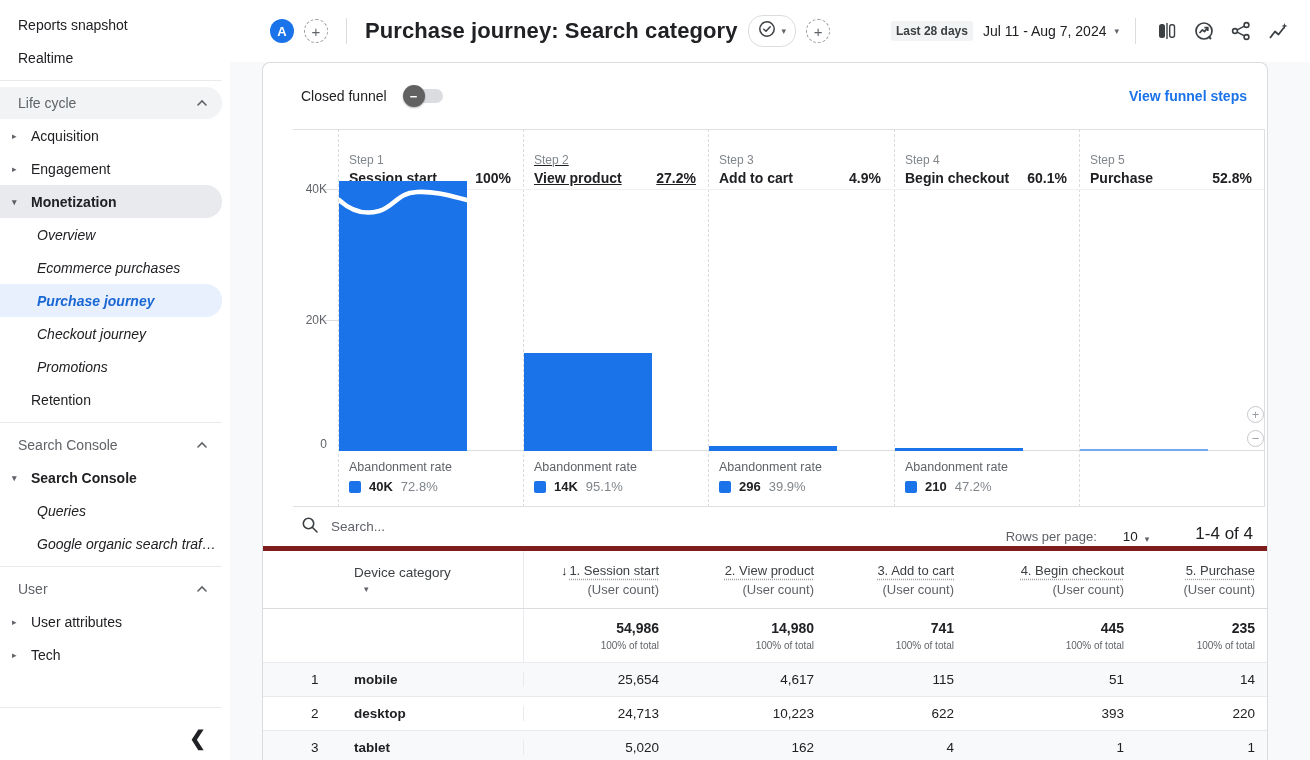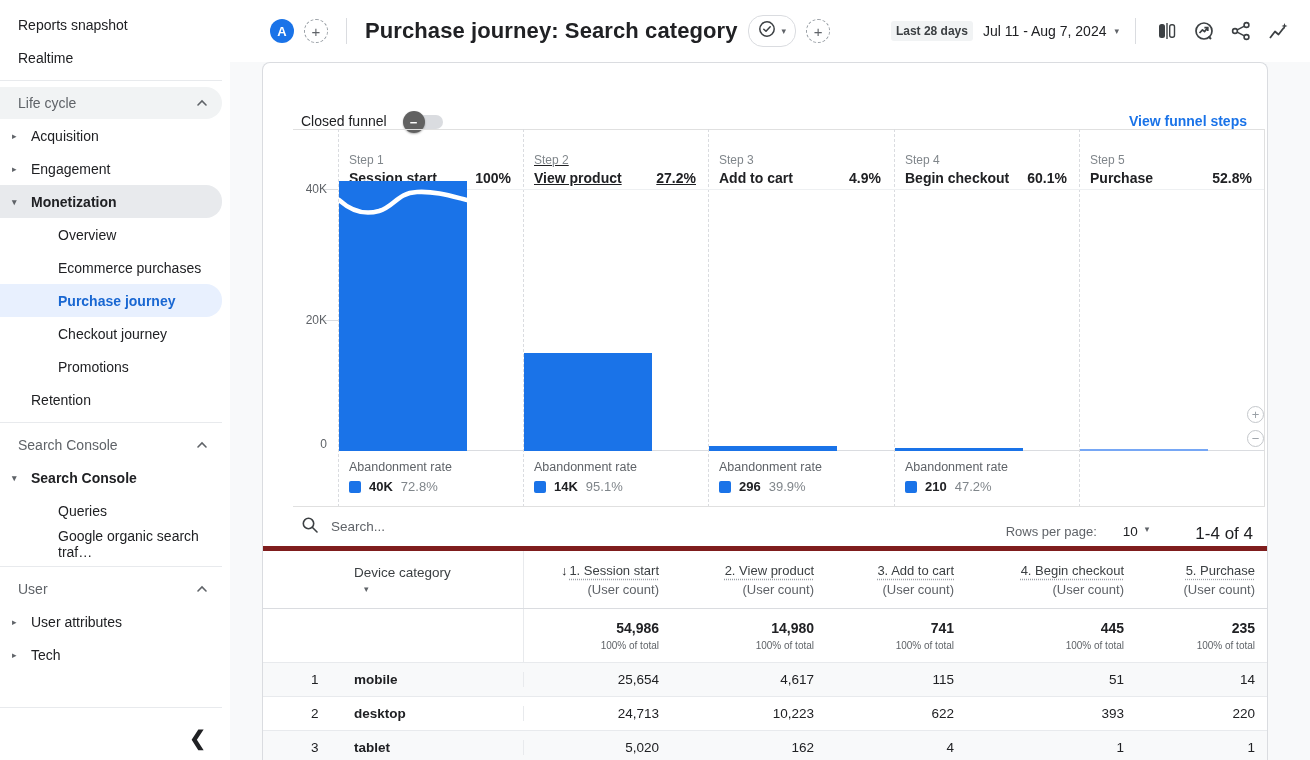--- a/index.html
+++ b/index.html
@@ -8,21 +8,21 @@
   .app { display:flex; width:1310px; height:760px; }
 
   
   .sidebar { width:230px; flex:0 0 230px; background:#fff; padding-top:8px; position:relative; }
   .nav-item { height:33px; display:flex; align-items:center; font-size:14px; color:#202124;
               cursor:pointer; border-radius:0 16px 16px 0; margin-right:8px; position:relative; }
   .nav-item.lvl0 { padding-left:18px; }
   .nav-item.hdr  { padding-left:18px; color:#5f6368; height:32px; justify-content:space-between; padding-right:14px; }
   .nav-item.hdr.hl { background:#f1f3f4; }
   .nav-item.parent { padding-left:31px; }
-  .nav-item.child  { padding-left:58px; }
+  .nav-item.child  { padding-left:37px;font-style:italic; }
   .nav-item.expanded-parent { background:#e8eaed; font-weight:700; }
   .nav-item.active { background:#e8f0fe; color:#1967d2; font-weight:700; }
   .tri { position:absolute; left:12px; font-size:9px; color:#5f6368; }
   .divider { height:1px; background:#e8eaed; margin:6px 0 6px 0; width:222px; }
   .chev svg { display:block; }
   .collapse-row { position:absolute; bottom:10px; right:24px; }
   .collapse-btn { font-size:20px; color:#202124; cursor:pointer; font-weight:700; }
   .sidebar-bottom-divider { position:absolute; bottom:52px; left:0; width:222px; height:1px; background:#e8eaed; }
 
   
@@ -42,21 +42,21 @@
   .range-value { font-size:14px; color:#202124; margin-left:10px; }
   .range-caret { font-size:9px; color:#5f6368; margin-left:8px; }
   .icon-btn { width:24px; height:24px; margin-left:13px; cursor:pointer; display:flex; align-items:center; justify-content:center; }
   .topbar-right .vbar { margin:0 6px 0 16px; }
 
   
   .content { flex:1; background:#f8f9fa; padding:0 42px 0 32px; }
   .card { background:#fff; border:1px solid #dadce0; border-bottom:none; border-radius:8px 8px 0 0;
           width:1006px; height:720px; position:relative; }
 
-  .card-toolbar { height:66px; display:flex; align-items:flex-end; padding:0 20px 0 38px; }
+  .card-toolbar { height:66px; display:flex; align-items:center; padding:0 20px 0 38px; }
   .cf-label { font-size:14px; color:#202124; margin-right:18px; }
   .toggle { width:38px; height:14px; background:#dadce0; border-radius:7px; position:relative; cursor:pointer; }
   .toggle .knob { position:absolute; left:-2px; top:-4px; width:22px; height:22px; border-radius:50%;
                   background:#616161; color:#fff; display:flex; align-items:center; justify-content:center;
                   font-size:13px; font-weight:700; box-shadow:0 1px 2px rgba(0,0,0,.3); }
   .vfs-link { margin-left:auto; color:#1a73e8; font-size:14px; font-weight:700; cursor:pointer; text-decoration:none; }
 
   
   .funnel { position:relative; height:378px; }
   .hline { position:absolute; height:1px; background:#e0e0e0; }
@@ -84,21 +84,21 @@
   .ab-sq { width:12px; height:12px; background:#1a73e8; border-radius:2px; }
   .ab-val { font-size:13px; font-weight:700; color:#202124; }
   .ab-rate { font-size:13px; color:#80868b; }
 
   
   .table-toolbar { height:44px; display:flex; align-items:center; padding:0 14px 0 38px; border-bottom:5px solid #7f1d1d; }
   .search-wrap { display:flex; align-items:center; gap:12px; flex:1; }
   .search-input { border:none; outline:none; font-size:13.5px; color:#202124; width:300px;
                   font-family:"Liberation Sans", sans-serif; background:transparent; }
   .search-input::placeholder { color:#5f6368; }
-  .rpp { display:flex; align-items:flex-start; font-size:13px; color:#5f6368;margin-top:14px; }
+  .rpp { display:flex; align-items:flex-end; font-size:13px; color:#5f6368;margin-top:14px; }
   .rpp-value { color:#202124; margin-left:26px; font-size:13.5px; cursor:pointer; }
   .rpp .caret { font-size:9px; color:#5f6368; margin-left:7px; cursor:pointer; }
   .page-count { font-size:17px; color:#202124; margin-left:46px; }
 
   .grow { display:grid; grid-template-columns:63px 197px 150px 155px 140px 170px 131px; align-items:center; }
   .gcell { padding-right:14px; text-align:right; font-size:13.5px; color:#202124; }
   .gcell.metric-first { border-left:1px solid #e8eaed; }
   .ghead { height:58px; border-bottom:1px solid #dadce0; }
   .ghead .gcell { align-self:stretch; display:flex; flex-direction:column; justify-content:center; gap:4px; }
   .col-title { font-size:13px; color:#3c4043; }

